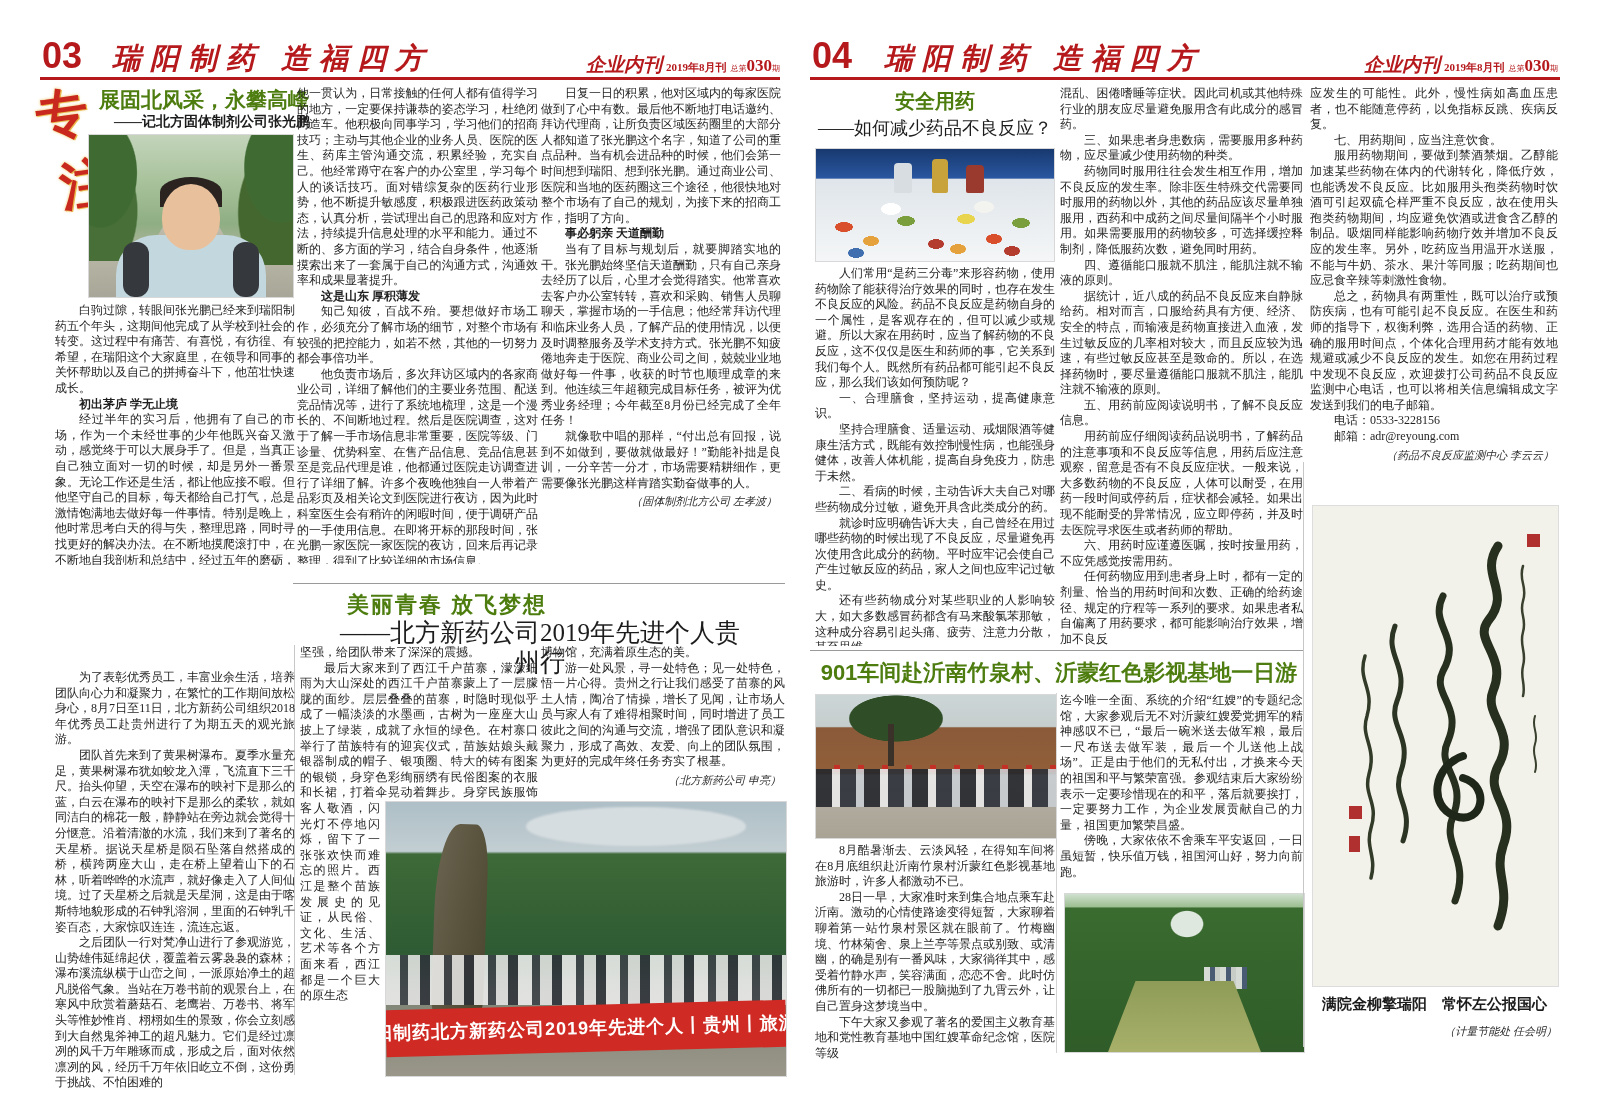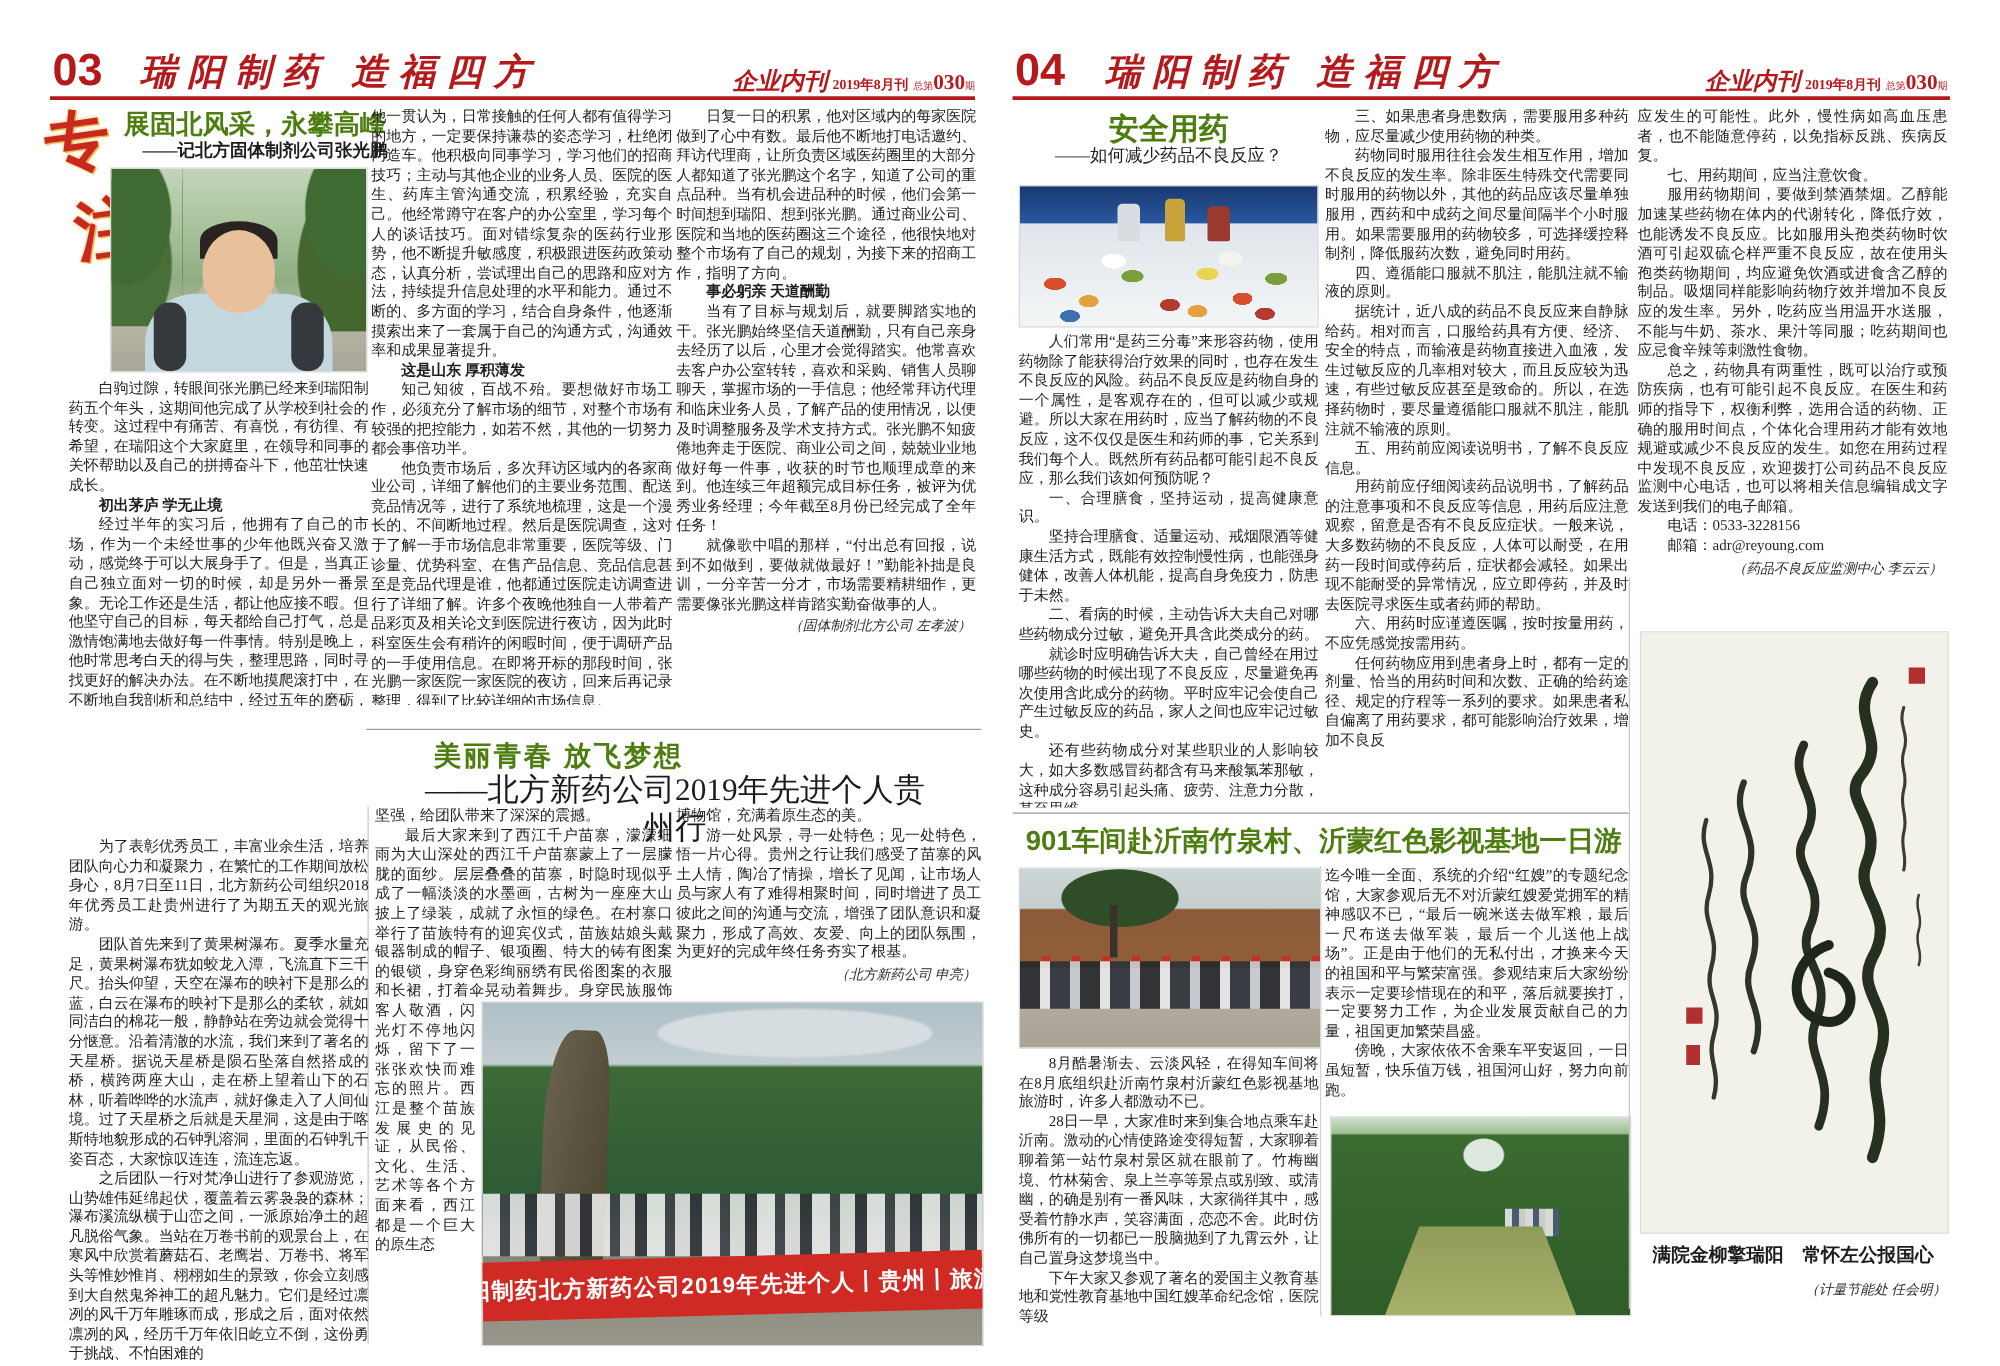--- a/index.html
+++ b/index.html
@@ -181,38 +181,39 @@
 
   <div class="abs pageno" style="left:812px;top:38px;">04</div>
   <div class="abs slogan" style="left:884px;top:44px;">瑞阳制药 造福四方</div>
   <div class="abs issue" style="right:42px;top:52px;">
     <span class="i-label">企业内刊</span>
     <span class="i-date">2019年8月刊</span>
     <span class="i-small">总第</span><span class="i-no">030</span><span class="i-small">期</span>
   </div>
   <div class="abs redline" style="left:810px;top:77px;width:750px;"></div>
 
-  <div class="abs a-title" style="left:815px;top:90px;width:240px;font-size:24px;">安全用药</div>
-  <div class="abs a-sub" style="left:815px;top:118px;width:240px;font-size:14px;text-align:center;font-weight:normal;">——如何减少药品不良反应？</div>
+  <div class="abs a-title" style="left:815px;top:90px;width:240px;font-size:20px;">安全用药</div>
+  <div class="abs a-sub" style="left:815px;top:118px;width:240px;font-size:18px;text-align:center;font-weight:normal;">——如何减少药品不良反应？</div>
 
   <div class="abs photo ph-pills" style="left:815px;top:148px;width:238px;height:112px;">
     <div class="bottle" style="left:78px;top:14px;width:18px;height:30px;background:#d8dde2;"></div>
     <div class="bottle" style="left:116px;top:10px;width:16px;height:34px;background:#c8a23a;"></div>
     <div class="bottle" style="left:150px;top:16px;width:18px;height:28px;background:#9a3a2e;"></div>
   </div>
 
   <div class="abs col" style="left:815px;top:266px;width:240px;height:380px;">
       <p class="p-indent">人们常用“是药三分毒”来形容药物，使用药物除了能获得治疗效果的同时，也存在发生不良反应的风险。药品不良反应是药物自身的一个属性，是客观存在的，但可以减少或规避。所以大家在用药时，应当了解药物的不良反应，这不仅仅是医生和药师的事，它关系到我们每个人。既然所有药品都可能引起不良反应，那么我们该如何预防呢？</p>
       <p class="p-indent">一、合理膳食，坚持运动，提高健康意识。</p>
       <p class="p-indent">坚持合理膳食、适量运动、戒烟限酒等健康生活方式，既能有效控制慢性病，也能强身健体，改善人体机能，提高自身免疫力，防患于未然。</p>
       <p class="p-indent">二、看病的时候，主动告诉大夫自己对哪些药物成分过敏，避免开具含此类成分的药。</p>
       <p class="p-indent">就诊时应明确告诉大夫，自己曾经在用过哪些药物的时候出现了不良反应，尽量避免再次使用含此成分的药物。平时应牢记会使自己产生过敏反应的药品，家人之间也应牢记过敏史。</p>
       <p class="p-indent">还有些药物成分对某些职业的人影响较大，如大多数感冒药都含有马来酸氯苯那敏，这种成分容易引起头痛、疲劳、注意力分散，甚至思维</p>
     </div>
   <div class="abs col" style="left:1060px;top:86px;width:243px;height:560px;">
+      <p class="p-cont">混乱、困倦嗜睡等症状。因此司机或其他特殊行业的朋友应尽量避免服用含有此成分的感冒药。</p>
       <p class="p-indent">三、如果患者身患数病，需要服用多种药物，应尽量减少使用药物的种类。</p>
       <p class="p-indent">药物同时服用往往会发生相互作用，增加不良反应的发生率。除非医生特殊交代需要同时服用的药物以外，其他的药品应该尽量单独服用，西药和中成药之间尽量间隔半个小时服用。如果需要服用的药物较多，可选择缓控释制剂，降低服药次数，避免同时用药。</p>
       <p class="p-indent">四、遵循能口服就不肌注，能肌注就不输液的原则。</p>
       <p class="p-indent">据统计，近八成的药品不良反应来自静脉给药。相对而言，口服给药具有方便、经济、安全的特点，而输液是药物直接进入血液，发生过敏反应的几率相对较大，而且反应较为迅速，有些过敏反应甚至是致命的。所以，在选择药物时，要尽量遵循能口服就不肌注，能肌注就不输液的原则。</p>
       <p class="p-indent">五、用药前应阅读说明书，了解不良反应信息。</p>
       <p class="p-indent">用药前应仔细阅读药品说明书，了解药品的注意事项和不良反应等信息，用药后应注意观察，留意是否有不良反应症状。一般来说，大多数药物的不良反应，人体可以耐受，在用药一段时间或停药后，症状都会减轻。如果出现不能耐受的异常情况，应立即停药，并及时去医院寻求医生或者药师的帮助。</p>
       <p class="p-indent">六、用药时应谨遵医嘱，按时按量用药，不应凭感觉按需用药。</p>
       <p class="p-indent">任何药物应用到患者身上时，都有一定的剂量、恰当的用药时间和次数、正确的给药途径、规定的疗程等一系列的要求。如果患者私自偏离了用药要求，都可能影响治疗效果，增加不良反</p>
     </div>
   <div class="abs col" style="left:1310px;top:86px;width:248px;height:395px;">

